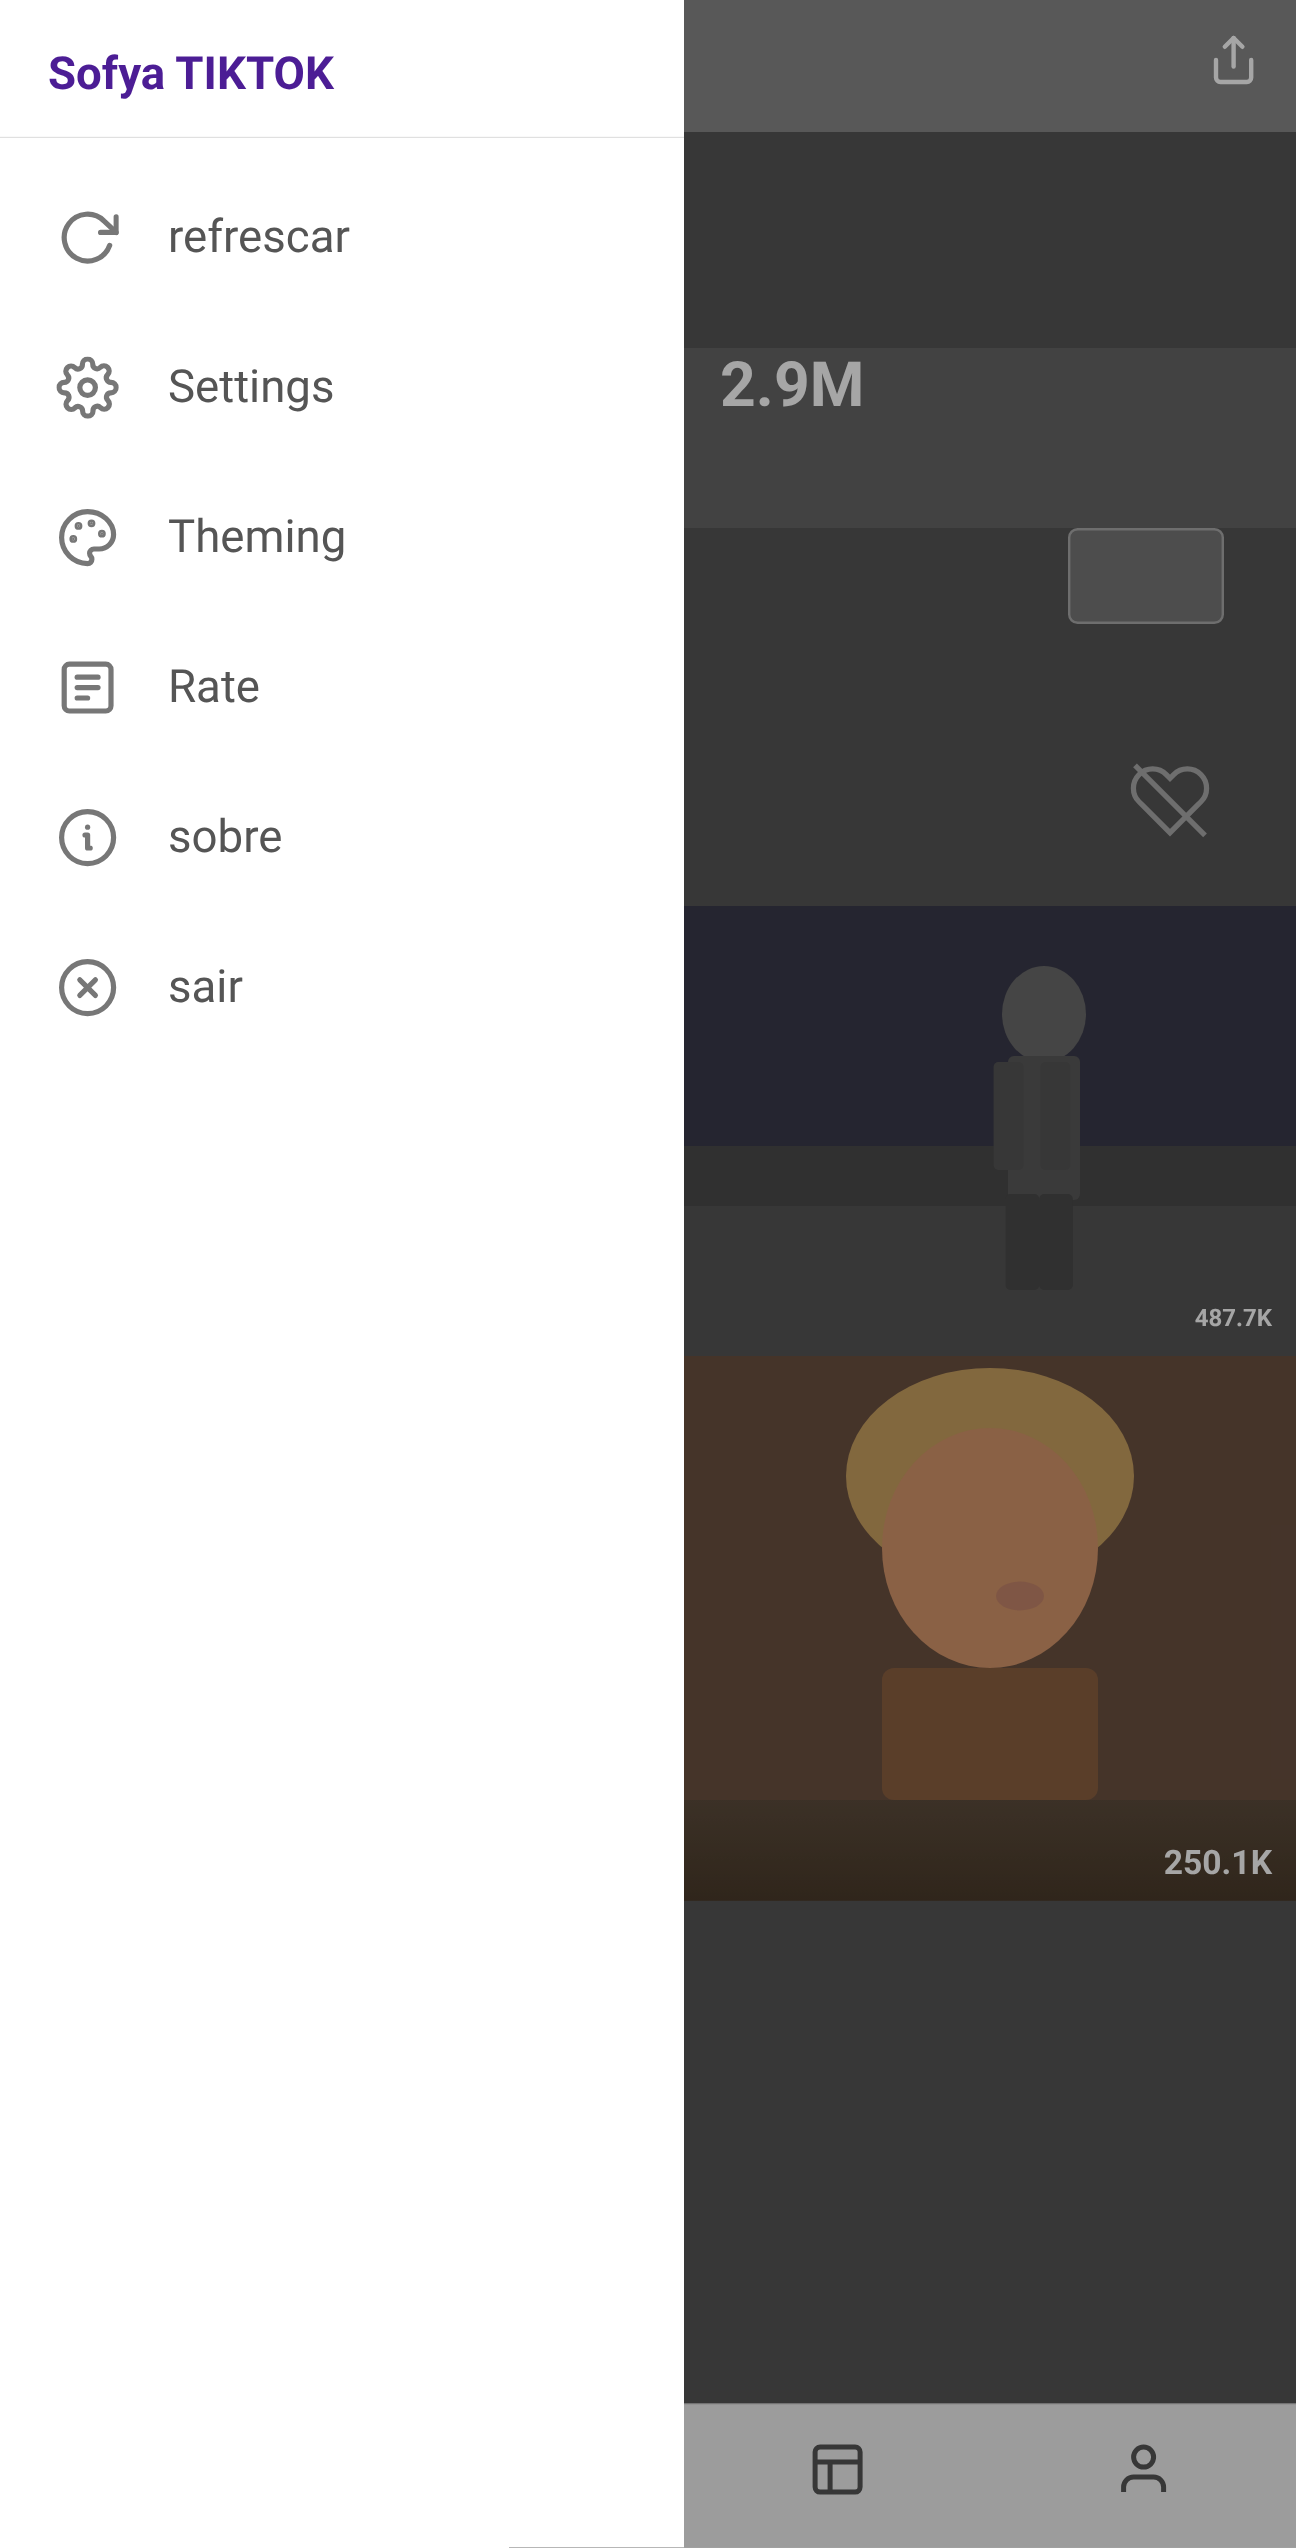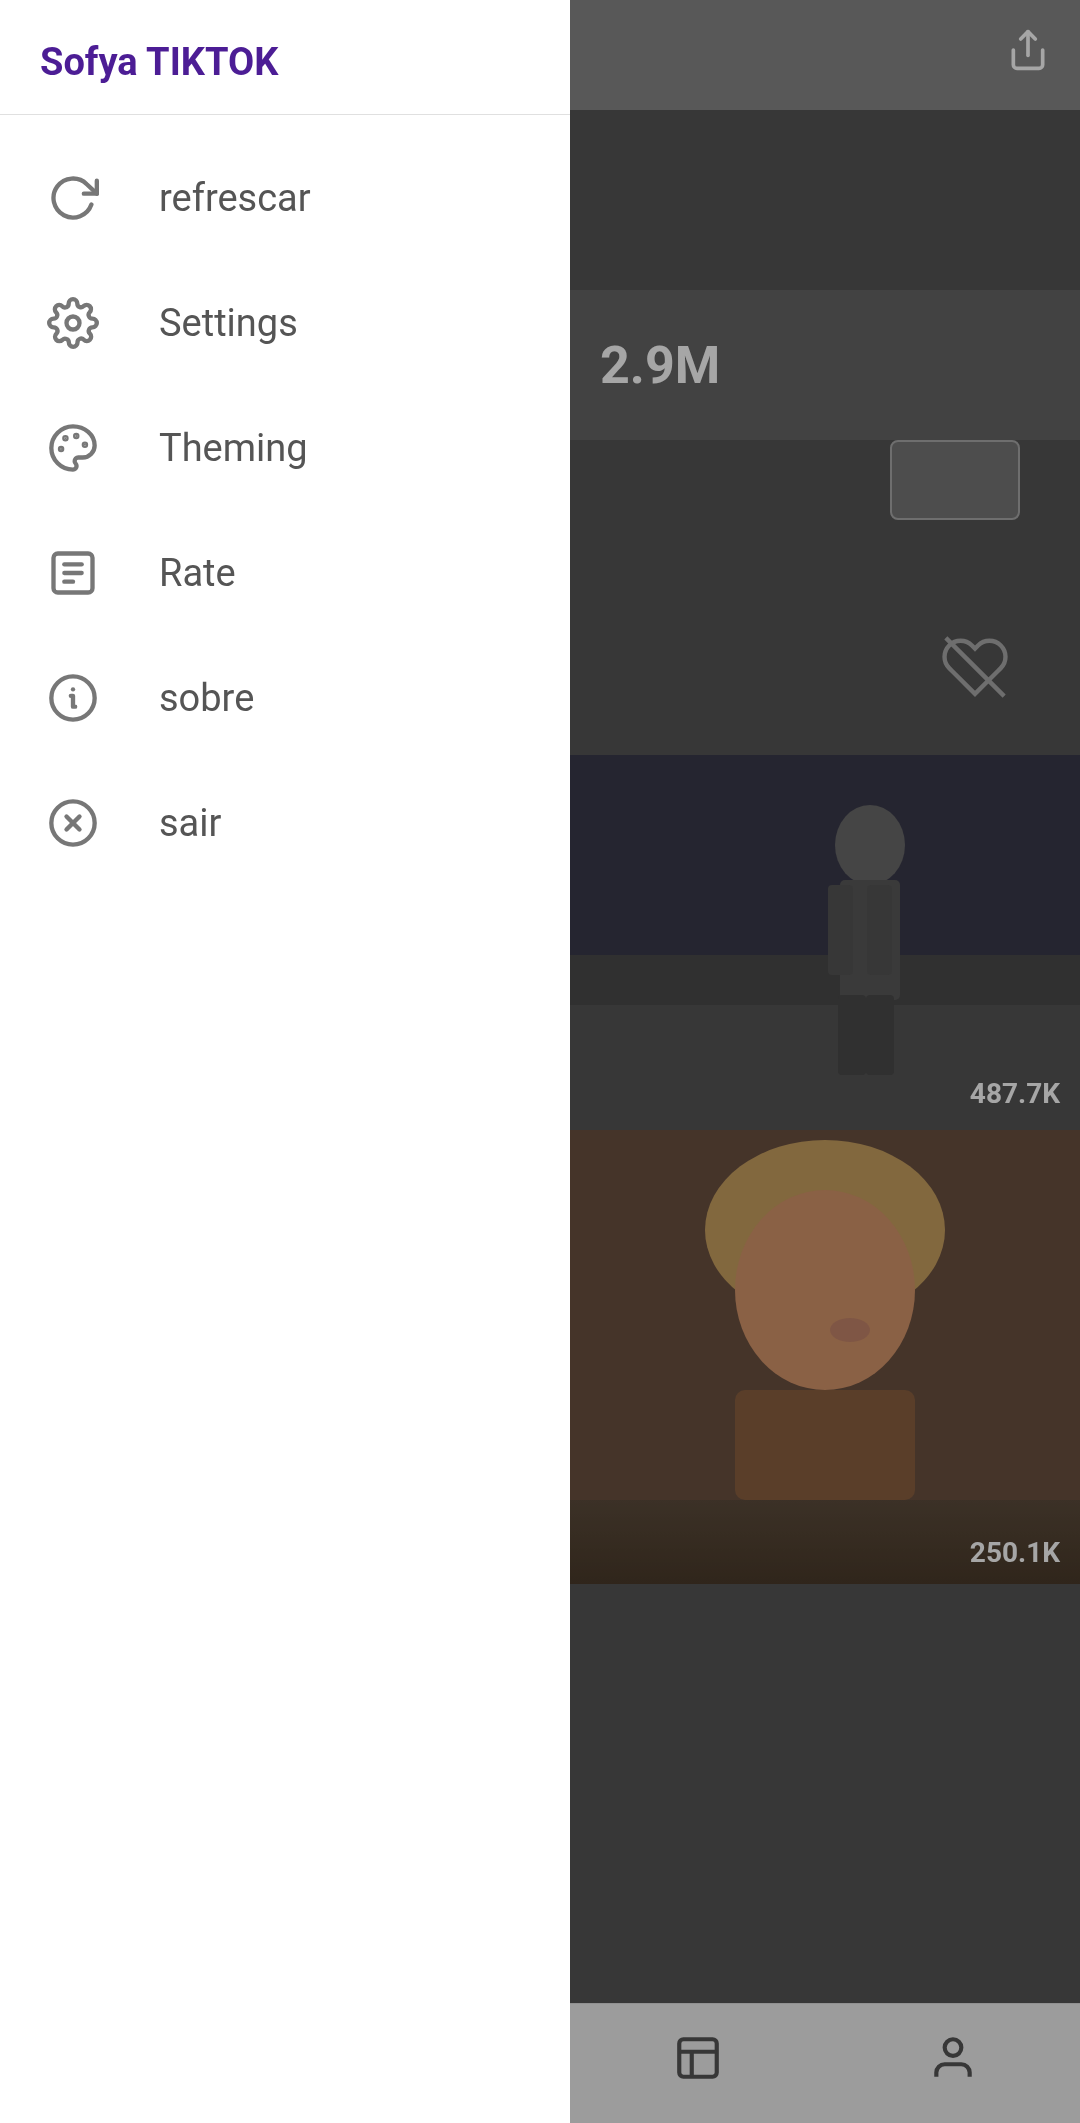--- a/index.html
+++ b/index.html
@@ -43,21 +43,21 @@
     
     .bg-stats {
       position: absolute;
       top: 290px;
       right: 0;
       width: 510px;
       height: 150px;
       background: #666;
       display: flex;
       flex-direction: column;
-      justify-content: center;
+      justify-content: flex-start;
       padding-left: 30px;
       z-index: 1;
     }
 
     .bg-stats-number {
       color: #fff;
       font-size: 52px;
       font-weight: bold;
     }
 
@@ -108,21 +108,21 @@
       background: linear-gradient(to bottom, #444 0%, #666 50%, #333 100%);
       z-index: 1;
       overflow: hidden;
     }
 
     .bg-video1-label {
       position: absolute;
       bottom: 15px;
       right: 20px;
       color: #fff;
-      font-size: 28px;
+      font-size: 20px;
       font-weight: bold;
     }
 
     .bg-video2 {
       position: absolute;
       top: 1130px;
       right: 0;
       width: 510px;
       height: 454px;
       background: linear-gradient(to bottom, #5a4a3a 0%, #7a6a5a 50%, #4a3a2a 100%);
@@ -240,21 +240,20 @@
     .drawer-menu {
       flex: 1;
       padding: 20px 0;
     }
 
     .drawer-item {
       display: flex;
       align-items: center;
       padding: 30px 40px;
       cursor: pointer;
-      gap: 19px;
     }
 
     .drawer-item-icon {
       width: 65px;
       height: 65px;
       display: flex;
       align-items: center;
       justify-content: center;
       flex-shrink: 0;
       margin-right: 35px;

